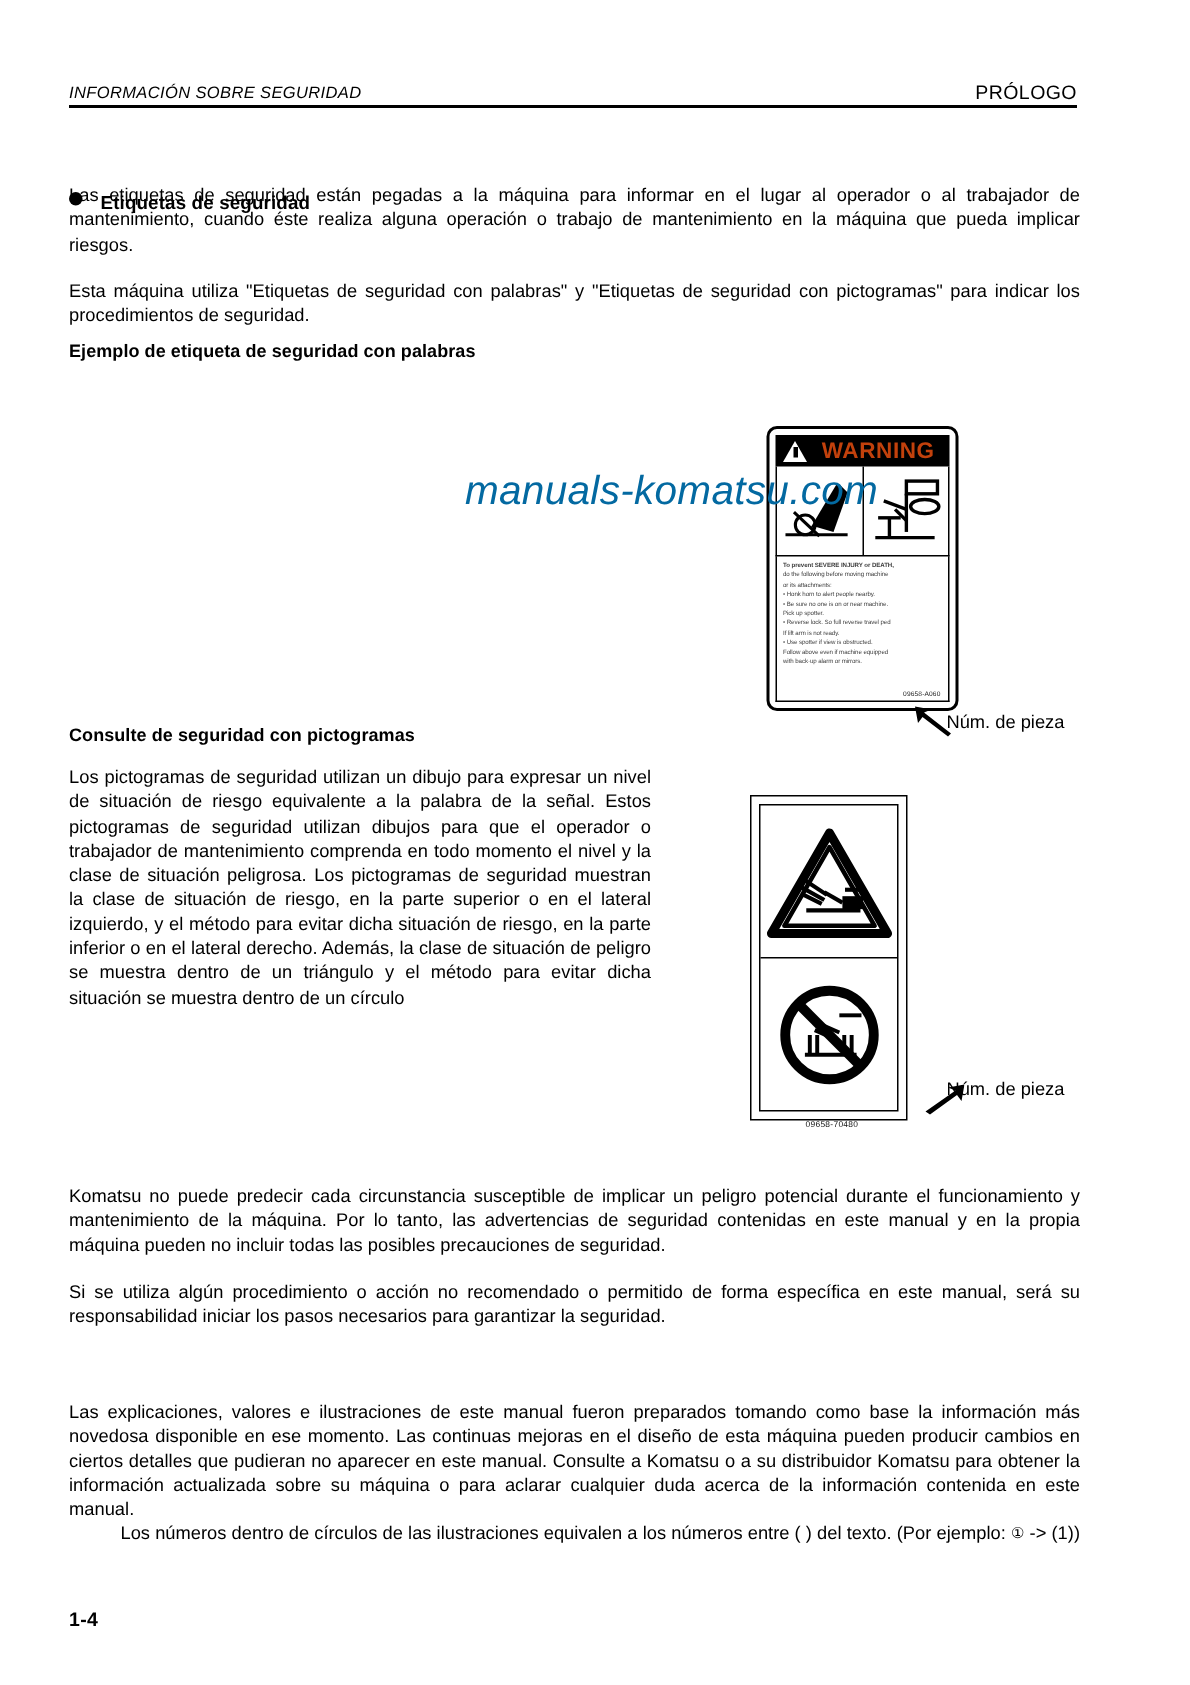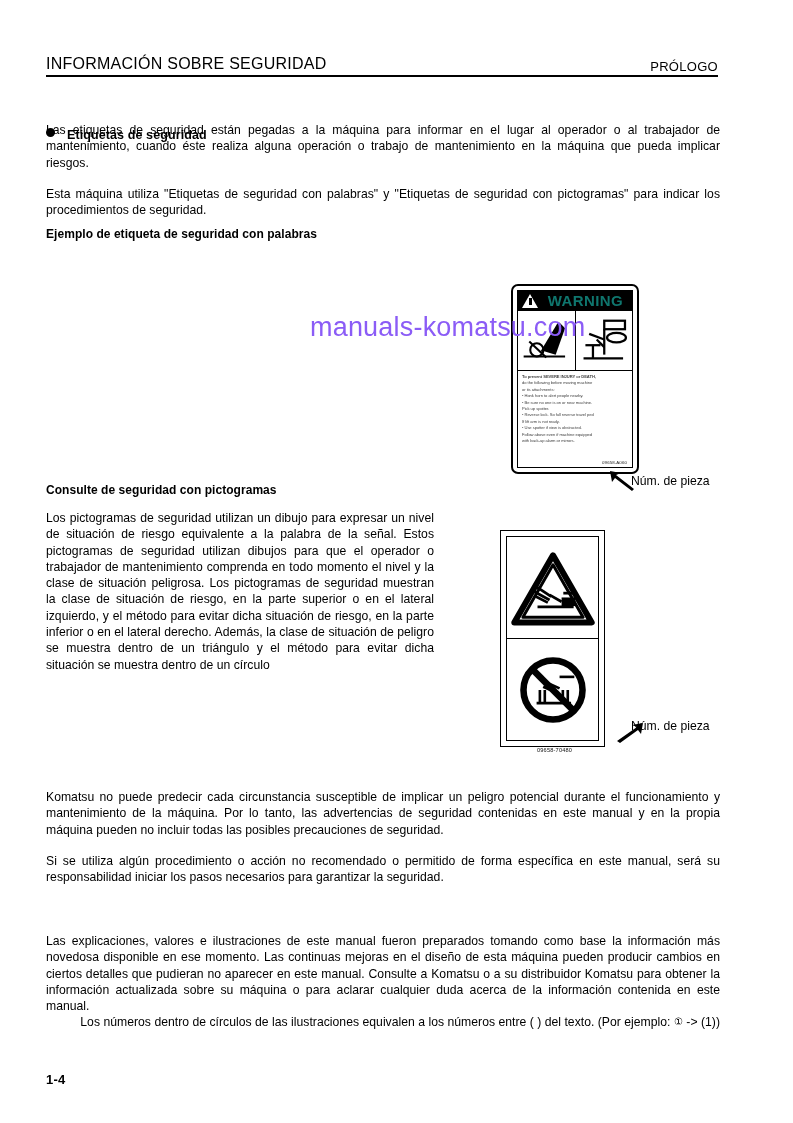--- a/index.html
+++ b/index.html
@@ -27,23 +27,24 @@
     left: 46px;
     top: 55px;
     width: 672px;
     display: flex;
     align-items: flex-end;
     justify-content: space-between;
     border-bottom: 2.5px solid #000;
     padding-bottom: 2px;
   }
   .runhead-left {
-    font-size: 16px;
+    font-size: 11px;
     letter-spacing: 0.25px;
     line-height: 1.1;
+    font-style: italic;
   }
   .runhead-right {
     font-size: 13px;
     letter-spacing: 0.3px;
     line-height: 1;
   }
 
   
   .bullet-head {
     position: absolute;
@@ -81,25 +82,26 @@
     font-weight: bold;
     letter-spacing: 0.05px;
   }
 
   
   .watermark {
     position: absolute;
     left: 310px;
     top: 312px;
     font-size: 27px;
-    color: #8b5cf6;
+    color: #0369a1;
     letter-spacing: 0.2px;
     white-space: nowrap;
     z-index: 6;
     pointer-events: none;
+    font-style: italic;
   }
 
   
   .warn-label {
     position: absolute;
     left: 511px;
     top: 284px;
     width: 128px;
     height: 190px;
     background: #fff;
@@ -129,21 +131,21 @@
   .warn-tri::after {
     content: "";
     position: absolute;
     left: -1.5px;
     top: 4.5px;
     width: 3px;
     height: 7px;
     background: #000;
   }
   .warn-word {
-    color: #0f766e;
+    color: #c2410c;
     font-size: 15px;
     font-weight: bold;
     letter-spacing: 0.4px;
     line-height: 1;
     flex: 1;
     text-align: center;
   }
   .warn-pics {
     height: 60px;
     border: 1.6px solid #000;

